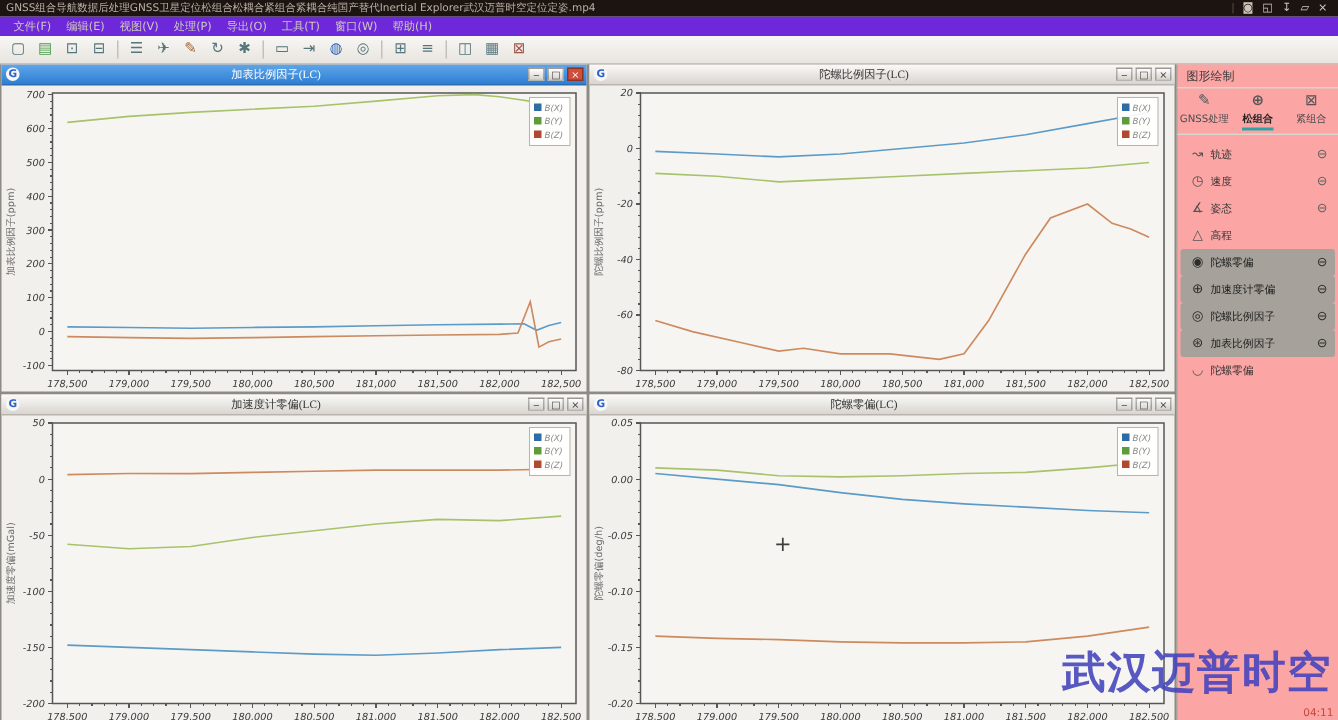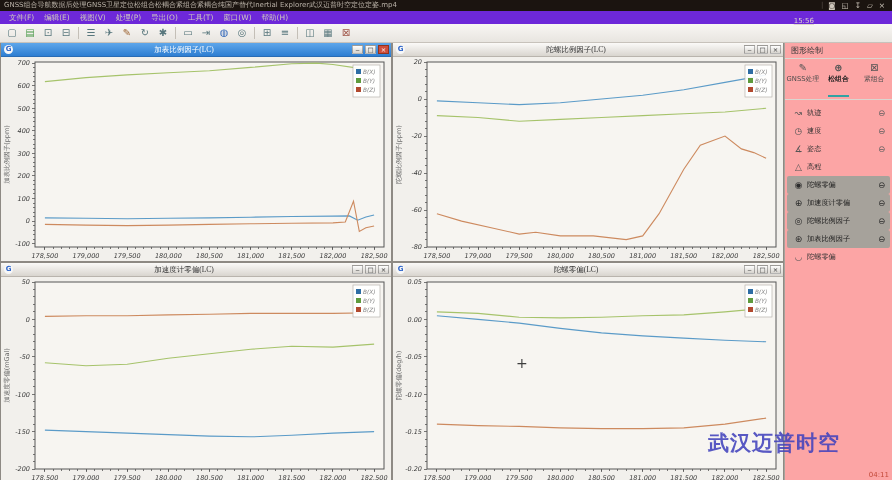--- a/index.html
+++ b/index.html
@@ -1,21 +1,21 @@
 <!DOCTYPE html>
 <html><head>
 <meta charset="utf-8">
 <style>
   html,body{margin:0;padding:0;background:#222;}
   .screen{position:relative;width:892px;height:480px;overflow:hidden;background:#efedea;
           font-family:"DejaVu Sans","Liberation Sans",sans-serif;}
 
   
   .video-titlebar{position:absolute;top:0;left:0;right:0;height:11px;background:#1b1410;
-    color:#b9b1a7;font-size:7px;line-height:11px;display:flex;align-items:flex-start;padding:0 4px;z-index:50;}
+    color:#b9b1a7;font-size:7px;line-height:11px;display:flex;align-items:flex-end;padding:0 4px;z-index:50;}
   .vt-title{flex:1;white-space:nowrap;overflow:hidden;}
   .vt-clock{margin:16px 5px;color:#ddd6cb;text-decoration:underline;}
   .vt-sep{color:#57504a;margin:0 2px;}
   .vt-ico{margin:0 3px;color:#cdc5ba;font-size:7.5px;cursor:default;}
 
   
   .menubar{position:absolute;top:11px;left:0;right:0;height:13px;background:#6d28d9;
     color:#cfc8be;font-size:7.5px;line-height:13px;display:flex;padding-left:4px;z-index:40;}
   .menu-item{padding:0 5px;}
 
@@ -49,32 +49,32 @@
   .ltext{font:italic 5.8px "DejaVu Sans",sans-serif;fill:#8a8a8a;}
 
   
   .sidebar{position:absolute;top:42px;right:0;width:108px;bottom:0;background:#fca5a5;
     border-left:1px solid #a8a39c;box-sizing:border-box;}
   .sb-header{font-size:8px;color:#3b3b3b;padding:3px 6px 2px;border-bottom:1px solid #dad6d0;}
   .sb-tabs{display:flex;padding:3px 0 2px;border-bottom:1px solid #dad6d0;}
   .sb-tab{flex:1;text-align:center;font-size:6.8px;color:#4c4c4c;}
   .sb-tab .ticon{display:block;font-size:10px;line-height:12px;color:#555;}
   .sb-tab.active{color:#1f1f1f;font-weight:bold;}
-  .sb-tab.active .tlabel{display:inline-block;border-bottom:2px solid #2fa3a3;padding-bottom:11px;}
+  .sb-tab.active .tlabel{display:inline-block;border-bottom:2px solid #2fa3a3;padding-bottom:1px;}
   .sb-items{padding-top:4px;}
   .sb-item{height:18px;display:flex;align-items:center;padding:0 5px;font-size:7.2px;color:#333;margin:0 2px;border-radius:2px;}
   .sb-item .iicon{width:13px;font-size:9px;color:#555;text-align:center;}
   .sb-item .ilabel{flex:1;padding-left:2px;white-space:nowrap;overflow:hidden;}
   .sb-item .itoggle{font-size:8.5px;color:#5e5e5e;}
   .sb-item.selected{background:#a6a29b;color:#1c1c1c;}
   .sb-item.selected .iicon,.sb-item.selected .itoggle{color:#2c2c2c;}
 
   
   .watermark{position:absolute;left:708px;top:429px;z-index:60;white-space:nowrap;
-    font-family:"DejaVu Serif","Liberation Serif",serif;font-size:21px;font-weight:bold;
+    font-family:"DejaVu Serif","Liberation Serif",serif;font-size:29px;font-weight:bold;
     color:#4343bd;opacity:.88;letter-spacing:1px;}
   .end-time{position:absolute;right:3px;bottom:1px;z-index:60;color:#c24a3a;font-size:7px;}
   .cursor{position:absolute;left:516px;top:355px;z-index:55;font-size:14px;color:#3d3d3d;}
 </style>
 </head>
 <body>
 
 <div class="screen">
 
   <div class="video-titlebar">

